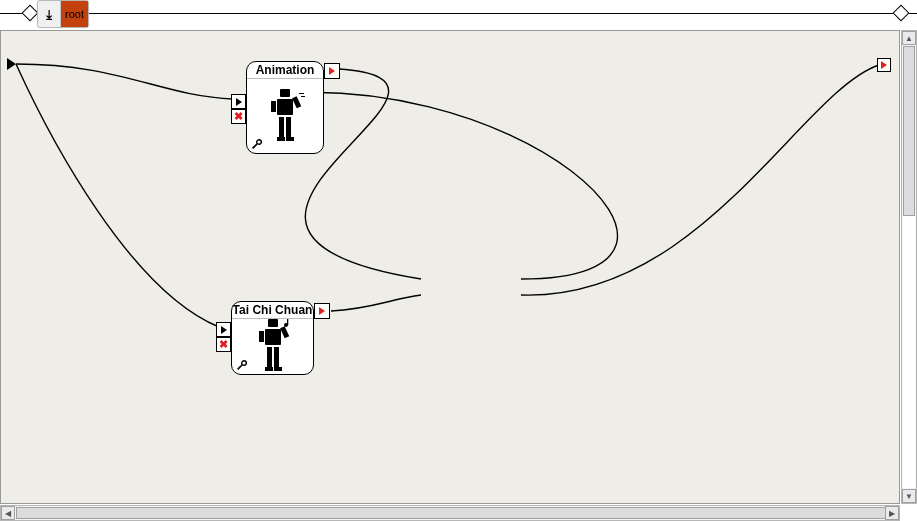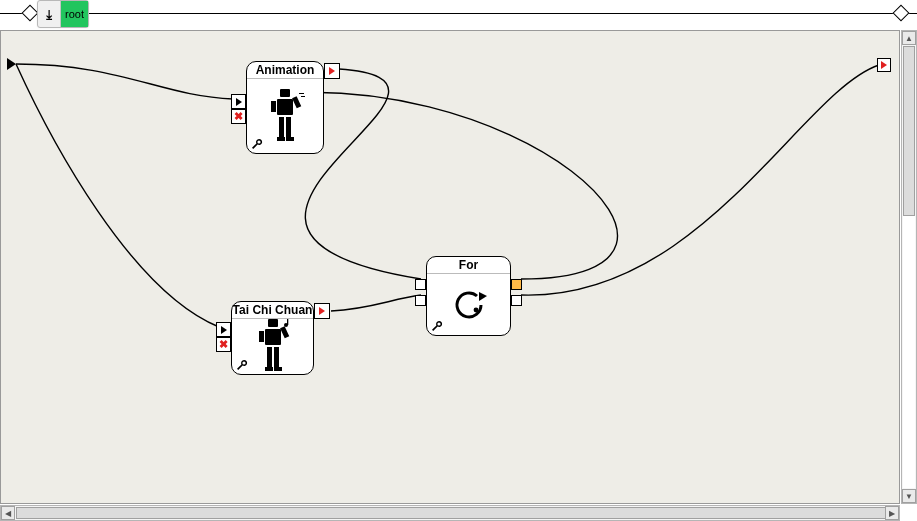--- a/index.html
+++ b/index.html
@@ -58,21 +58,21 @@
     border-right: 1px solid #c5c5c5;
     display: flex;
     align-items: center;
     justify-content: center;
   }
   .root-btn:last-of-type { border-right: none; }
   .root-label {
     padding: 0 4px;
     display: flex;
     align-items: center;
-    background: #22c55e;
+    background: #c2410c;
   }
   .enter-glyph {
     font-size: 13px;
     line-height: 1;
     color: #000;
     font-weight: bold;
   }
 
   
   .canvas-wrap {
@@ -344,40 +344,20 @@
           </div>
         <div class="side-btn">
             <span class="mini-x">✖</span>
           </div>
       </div>
       <div class="out-flag" style="right:-17px; top:1px">
         <div class="tiny-red-tri"></div>
       </div>
     </div>
 
-    <div class="node" id="node-for" style="left: 425px; top: 225px; width: 85px; height: 80px;">
-      <div class="node-title">For</div>
-      <div class="node-body" style="height:calc(100% - 16px)">
-        <svg width="40" height="40" viewBox="0 0 40 40">
-          <g fill="none" stroke="#000" stroke-width="3">
-            <path d="M32 20a12 12 0 11-4-9"></path>
-          </g>
-          <polygon points="30,7 38,11 30,16" fill="#000"></polygon>
-          <circle cx="27" cy="25" r="2.4" fill="#000"></circle>
-        </svg>
-        <svg class="wrench" viewBox="0 0 12 12">
-          <path d="M8 1a3 3 0 00-2.6 4.4L1 9.8 2.2 11l4.4-4.4A3 3 0 108 1zm0 1.4a1.6 1.6 0 110 3.2 1.6 1.6 0 010-3.2z" fill="#000"></path>
-        </svg>
-      </div>
-
-      <div class="port" style="left:-12px; top:22px"></div>
-      <div class="port" style="left:-12px; top:38px"></div>
-      <div class="port orange" style="right:-12px; top:22px"></div>
-      <div class="port" style="right:-12px; top:38px"></div>
-    </div>
 
   </div>
 
   <div class="vscroll">
     <div class="btn up">▲</div>
     <div class="track"></div>
     <div class="thumb" id="vthumb" style="top: 15px; height: 170px;"></div>
     <div class="btn down">▼</div>
   </div>
 

